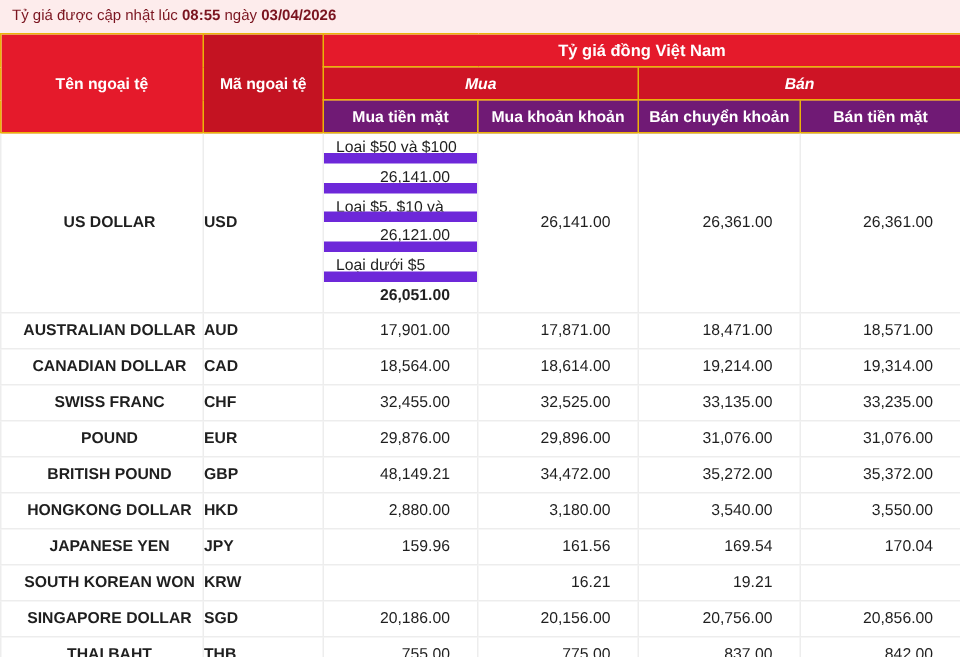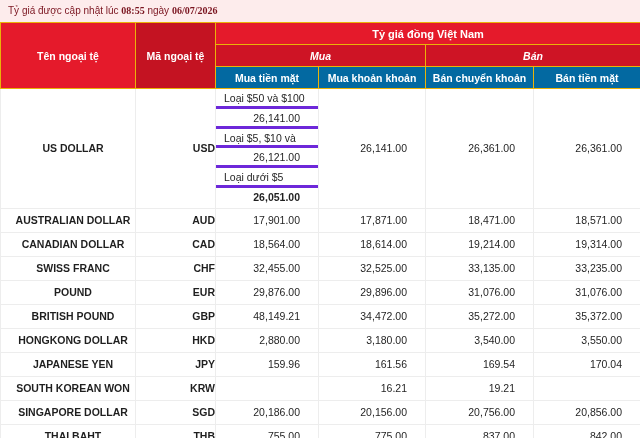--- a/index.html
+++ b/index.html
@@ -5,59 +5,59 @@
   * { margin:0; padding:0; box-sizing:border-box; }
   html,body { width:640px; height:438px; overflow:hidden; background:#fff;
               font-family:"Liberation Sans", sans-serif; }
 
   
   .update-bar {
     height:22px; background:#fdecec; color:#7a141f;
     font-size:10px; line-height:22px; padding-left:8px;
     white-space:nowrap;
   }
-  .update-bar b { font-weight:bold;font-family:Liberation Serif, serif; }
+  .update-bar b { font-weight:bold; }
 
   
   table.rates { width:640px; border-collapse:collapse; table-layout:fixed;
                 font-size:10.5px; color:#1f1f1f; }
 
   thead th {
     color:#fff; font-weight:bold; text-align:center;
     border:1px solid #eab308; font-size:10.5px;
   }
   thead tr { height:22px; }
 
   .h-name  { background:#e51a2b; }
   .h-code  { background:#c41322;text-align:center; }
   .h-vnd   { background:#e51a2b; font-size:11px; }
   .h-buy, .h-sell { background:#ce1425;font-style:italic; }
-  .h-sub   { background:#0369a1; }
+  .h-sub   { background:#701a75; }
 
   tbody td { border:1px solid #ededed; height:24px; background:#fff; }
   td.name { text-align:center; padding-left:10px; font-weight:bold; font-size:10.5px; }
-  td.code { text-align:right; font-weight:bold; }
+  td.code { text-align:left; font-weight:bold; }
   td.num  { text-align:right; padding-right:18px; }
 
   
   td.cash-cell { padding:0; vertical-align:top; }
-  .tier { height:19.83px; line-height:19px; border-bottom:3px solid #6d28d9;
+  .tier { height:19.83px; line-height:19px; border-bottom:7px solid #6d28d9;
           padding:0 8px; overflow:hidden; }
   .tier:last-child { border-bottom:none;font-weight:bold; }
   .tier.t-label { text-align:left; }
   .tier.t-value { text-align:right; padding-right:18px; }
 </style>
 </head>
 <body>
 
 <div class="update-bar">
   <span>Tỷ giá được cập nhật lúc</span>
   <b>08:55</b>
   <span>ngày</span>
-  <b>06/07/2026</b>
+  <b>03/04/2026</b>
 </div>
 
 <table class="rates">
   <colgroup>
     <col style="width:135px">
       <col style="width:80px">
     <col style="width:103px">
       <col style="width:107px">
     <col style="width:108px">
       <col style="width:107px">

